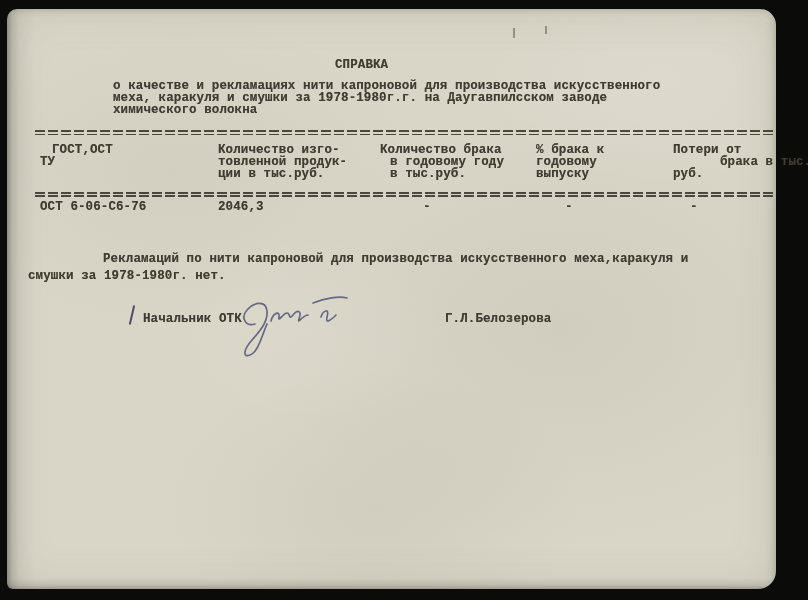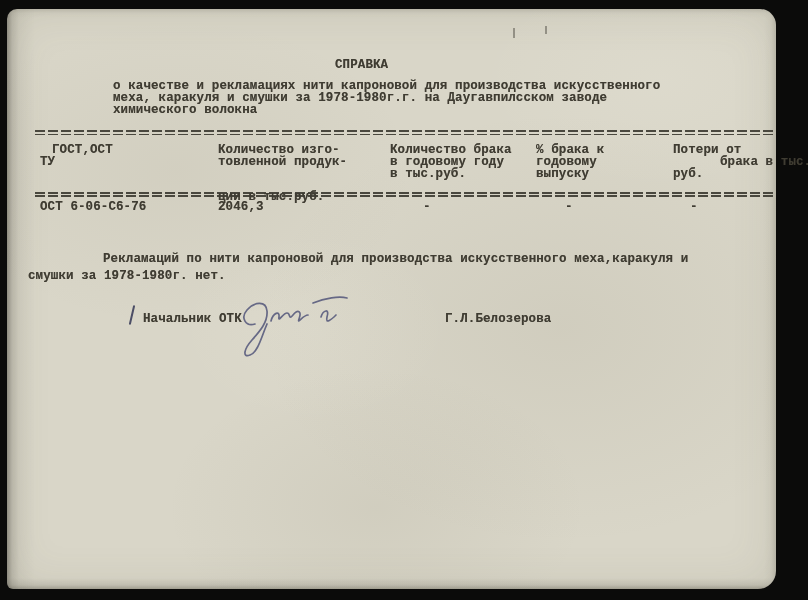--- a/index.html
+++ b/index.html
@@ -63,24 +63,24 @@
   <div class="dline" style="top:133.5px;"></div>
 
   <div>
     <div>
       <div class="t" style="left:40px;top:144px;margin-left:12px;">ГОСТ,ОСТ</div>
       <div class="t" style="left:40px;top:156px;">ТУ</div>
     </div>
     <div>
       <div class="t" style="left:218px;top:144px;">Количество изго-</div>
       <div class="t" style="left:218px;top:156px;">товленной продук-</div>
-      <div class="t" style="left:218px;top:168px;margin-top:23px;">ции в тыс.руб.</div>
+      <div class="t" style="left:218px;top:168px;">ции в тыс.руб.</div>
     </div>
     <div>
-      <div class="t" style="left:390px;top:144px;">Количество брака</div>
+      <div class="t" style="left:380px;top:144px;">Количество брака</div>
       <div class="t" style="left:390px;top:156px;">в годовому году</div>
       <div class="t" style="left:390px;top:168px;">в тыс.руб.</div>
     </div>
     <div>
       <div class="t" style="left:536px;top:144px;">% брака к</div>
       <div class="t" style="left:536px;top:156px;">годовому</div>
       <div class="t" style="left:536px;top:168px;">выпуску</div>
     </div>
     <div>
       <div class="t" style="left:673px;top:144px;">Потери от</div>

